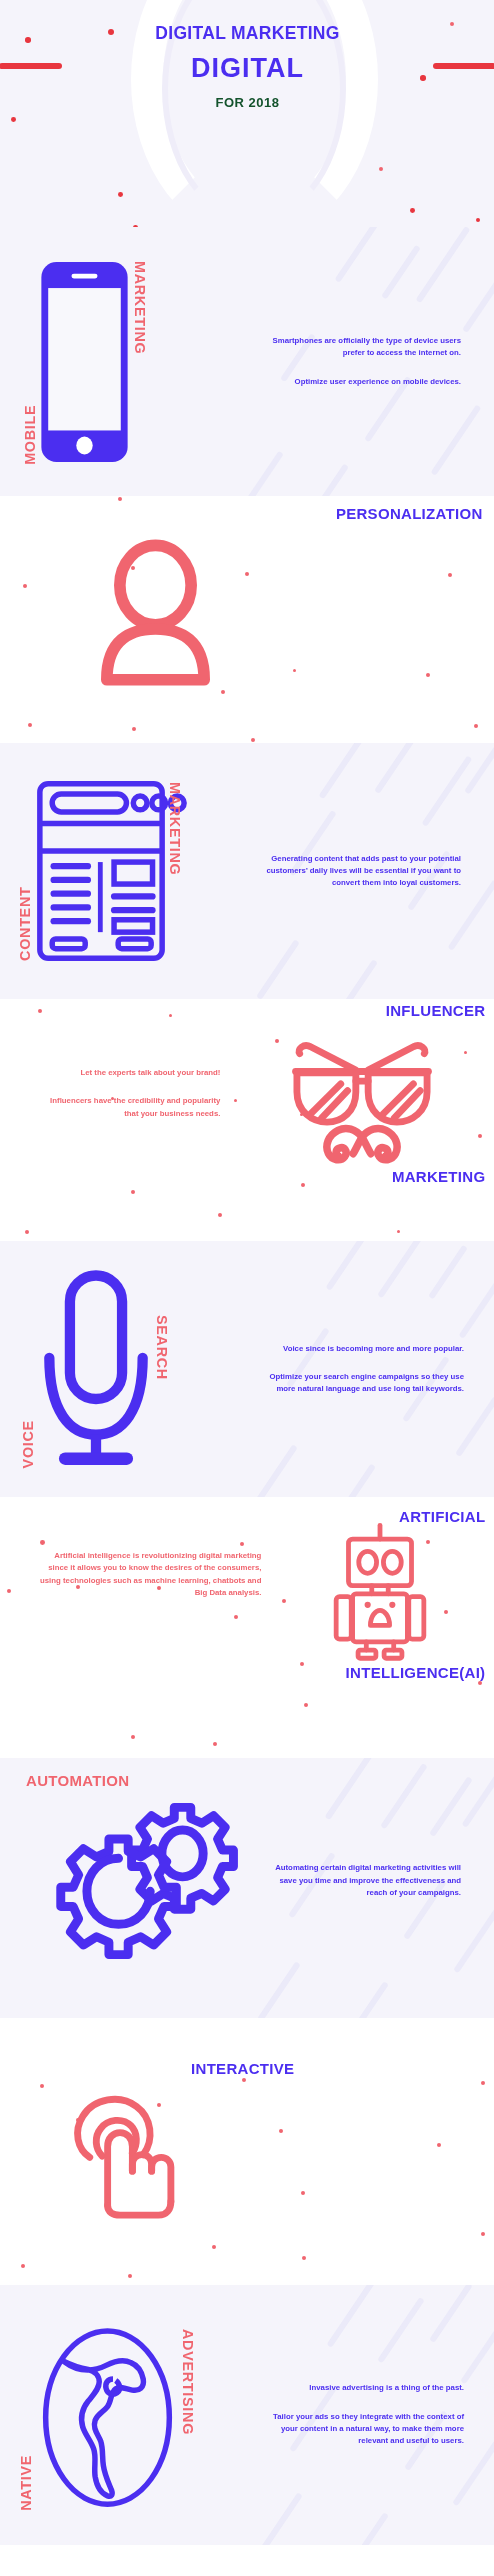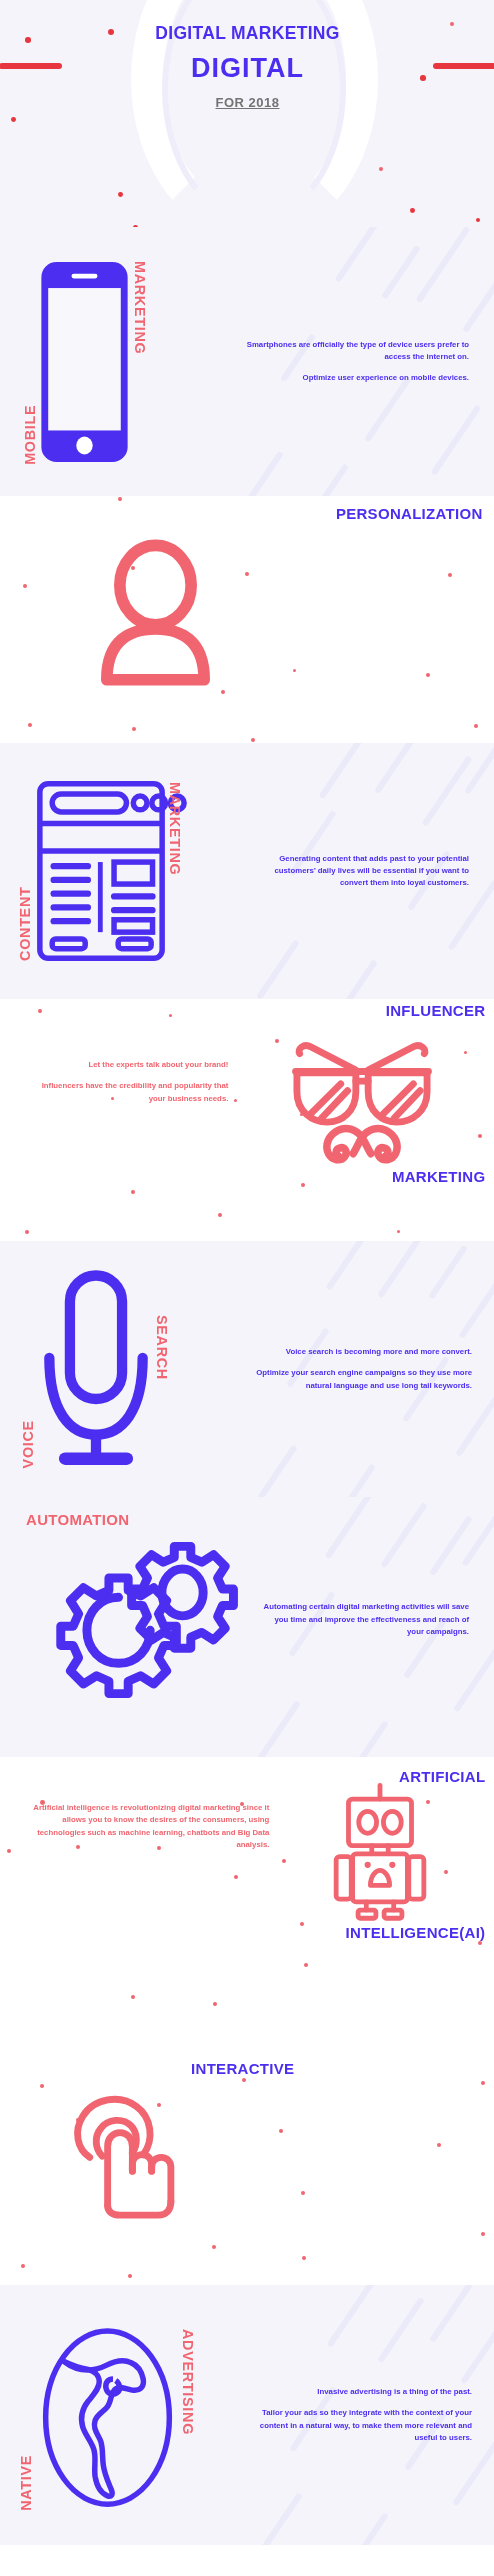--- a/index.html
+++ b/index.html
@@ -87,27 +87,26 @@
   }
   .h-line2{
     color:#4b2ef0;
     font-size:27px;
     font-weight:bold;
     letter-spacing:1px;
     line-height:1;
     margin:12.4px 0 0 0;
   }
   .h-line3{
-    color:#737373;
+    color:#14532d;
     font-size:13px;
     font-weight:bold;
     letter-spacing:0.5px;
     line-height:1;
     margin:13.7px 0 0 0;
-    text-decoration:underline;
   }
   .rule{
     position:absolute;
     height:5.5px;
     width:63px;
     background:#e8363f;
     border-radius:3.4px;
     top:63px;
   }
   .rule.left{ left:-1.4px; }
@@ -142,21 +141,21 @@
     white-space:nowrap;
   }
   .vword.up{ transform:rotate(180deg); }
   .pink{ color:#f0656f; }
   .purple{ color:#4b2ef0; }
 
   .body-txt{
     font-size:7.8px;
     font-weight:bold;
     line-height:1.58;
-    margin:8px;
+    margin:16px;
     text-align:right;
   }
   .body-txt + .body-txt{ margin-top:9px; }
   .t-right{ text-align:right; }
   .t-left{ text-align:left; }
 
   .sec-title{
     font-weight:bold;
     font-size:15px;
     letter-spacing:0.3px;
@@ -386,56 +385,22 @@
           <svg width="110" height="199" viewBox="0 0 160 290">
             <rect x="42" y="8" width="76" height="180" rx="38" fill="none" stroke="#4b2ef0" stroke-width="15"></rect>
             <path d="M12 128 C12 206 42 240 80 240 C118 240 148 206 148 128" fill="none" stroke="#4b2ef0" stroke-width="15" stroke-linecap="round"></path>
             <line x1="80" y1="240" x2="80" y2="272" stroke="#4b2ef0" stroke-width="15"></line>
             <rect x="26" y="266" width="108" height="18" rx="9" fill="#4b2ef0"></rect>
           </svg>
         </span>
         <span class="vword pink" style="font-size:14.4px;margin-left:4.1px;align-self:flex-start;padding-top:45px;">SEARCH</span>
       </div>
       <div class="col-text t-right" style="padding-left:15px;">
-        <p class="body-txt purple">Voice search is becoming more and more convert.</p>
+        <p class="body-txt purple">Voice since is becoming more and more popular.</p>
         <p class="body-txt purple">Optimize your search engine campaigns so they use more natural language and use long tail keywords.</p>
-      </div>
-    </div>
-  </div>
-
-  <div class="section bg-lav" style="height:260px;">
-    <div class="stripes">
-      <i style="left:349px;top:-20.6px;height:89px;"></i>
-      <i style="left:401px;top:0px;height:76px;"></i>
-      <i style="left:448px;top:13.7px;height:69px;"></i>
-      <i style="left:484px;top:-6.9px;height:82px;"></i>
-      <i style="left:309px;top:89px;height:76px;"></i>
-      <i style="left:422px;top:117px;height:69px;"></i>
-      <i style="left:474px;top:144px;height:76px;"></i>
-      <i style="left:276px;top:199px;height:69px;"></i>
-      <i style="left:368px;top:220px;height:55px;"></i>
-    </div>
-    <div style="position:relative;z-index:3;padding:15px 0 0 26px;">
-      <p class="sec-title pink">AUTOMATION</p>
-    </div>
-    <div class="row" style="height:auto;align-items:center;padding:6.9px 18px 0 19px;">
-      <div class="col-icon" style="width:227px;justify-content:center;">
-        <span>
-          <svg width="172" height="172" viewBox="0 0 250 250">
-            <g fill="none" stroke="#4b2ef0" stroke-width="13" stroke-linejoin="round" stroke-linecap="round">
-              <path d="M185 18 h24 v16 l16 7 l17 -11 l17 17 l-11 17 l7 16 h16 v24 h-16 l-7 16 l11 17 l-17 17 l-17 -11 l-16 7 v16 h-24 v-16 l-16 -7 l-17 11 l-17 -17 l11 -17 l-7 -16 h-16 v-24 h16 l7 -16 l-11 -17 l17 -17 l17 11 l16 -7 Z"></path>
-              <ellipse cx="197" cy="85" rx="30" ry="34"></ellipse>
-              <path d="M90 64 h28 v18 l18 8 l19 -12 l19 19 l-12 19 l8 18 h18 v28 h-18 l-8 18 l12 19 l-19 19 l-19 -12 l-18 8 v18 h-28 v-18 l-18 -8 l-19 12 l-19 -19 l12 -19 l-8 -18 h-18 v-28 h18 l8 -18 l-12 -19 l19 -19 l19 12 l18 -8 Z"></path>
-              <path d="M104 92 C78 92 58 113 58 140 C58 167 78 188 104 188 C130 188 150 167 150 140"></path>
-            </g>
-          </svg>
-        </span>
-      </div>
-      <div class="col-text t-right" style="padding-left:6.9px;">
-        <p class="body-txt purple">Automating certain digital marketing activities will save you time and improve the effectiveness and reach of your campaigns.</p>
       </div>
     </div>
   </div>
 
   <div class="section bg-white" style="height:261px;">
     <div class="dots">
       <b style="left:40px;top:43px;width:4.8px;height:4.8px;background:#f0656f;"></b>
       <b style="left:240px;top:45px;width:4.1px;height:4.1px;background:#f0656f;"></b>
       <b style="left:157px;top:89px;width:4.1px;height:4.1px;background:#f0656f;"></b>
       <b style="left:76px;top:88px;width:4.1px;height:4.1px;background:#f0656f;"></b>
@@ -480,20 +445,54 @@
             <circle cx="88" cy="118" r="4.5" fill="#f0656f"></circle>
           </svg>
         </span>
       </div>
     </div>
     <div style="position:relative;z-index:3;text-align:right;padding:4.1px 9.6px 0 0;">
       <p class="sec-title purple">INTELLIGENCE(AI)</p>
     </div>
   </div>
 
+  <div class="section bg-lav" style="height:260px;">
+    <div class="stripes">
+      <i style="left:349px;top:-20.6px;height:89px;"></i>
+      <i style="left:401px;top:0px;height:76px;"></i>
+      <i style="left:448px;top:13.7px;height:69px;"></i>
+      <i style="left:484px;top:-6.9px;height:82px;"></i>
+      <i style="left:309px;top:89px;height:76px;"></i>
+      <i style="left:422px;top:117px;height:69px;"></i>
+      <i style="left:474px;top:144px;height:76px;"></i>
+      <i style="left:276px;top:199px;height:69px;"></i>
+      <i style="left:368px;top:220px;height:55px;"></i>
+    </div>
+    <div style="position:relative;z-index:3;padding:15px 0 0 26px;">
+      <p class="sec-title pink">AUTOMATION</p>
+    </div>
+    <div class="row" style="height:auto;align-items:center;padding:6.9px 18px 0 19px;">
+      <div class="col-icon" style="width:227px;justify-content:center;">
+        <span>
+          <svg width="172" height="172" viewBox="0 0 250 250">
+            <g fill="none" stroke="#4b2ef0" stroke-width="13" stroke-linejoin="round" stroke-linecap="round">
+              <path d="M185 18 h24 v16 l16 7 l17 -11 l17 17 l-11 17 l7 16 h16 v24 h-16 l-7 16 l11 17 l-17 17 l-17 -11 l-16 7 v16 h-24 v-16 l-16 -7 l-17 11 l-17 -17 l11 -17 l-7 -16 h-16 v-24 h16 l7 -16 l-11 -17 l17 -17 l17 11 l16 -7 Z"></path>
+              <ellipse cx="197" cy="85" rx="30" ry="34"></ellipse>
+              <path d="M90 64 h28 v18 l18 8 l19 -12 l19 19 l-12 19 l8 18 h18 v28 h-18 l-8 18 l12 19 l-19 19 l-19 -12 l-18 8 v18 h-28 v-18 l-18 -8 l-19 12 l-19 -19 l12 -19 l-8 -18 h-18 v-28 h18 l8 -18 l-12 -19 l19 -19 l19 12 l18 -8 Z"></path>
+              <path d="M104 92 C78 92 58 113 58 140 C58 167 78 188 104 188 C130 188 150 167 150 140"></path>
+            </g>
+          </svg>
+        </span>
+      </div>
+      <div class="col-text t-right" style="padding-left:6.9px;">
+        <p class="body-txt purple">Automating certain digital marketing activities will save you time and improve the effectiveness and reach of your campaigns.</p>
+      </div>
+    </div>
+  </div>
+
   <div class="section bg-white" style="height:267px;">
     <div class="dots">
       <b style="left:40px;top:66px;width:4.1px;height:4.1px;background:#f0656f;"></b>
       <b style="left:76px;top:100px;width:4.1px;height:4.1px;background:#f0656f;"></b>
       <b style="left:157px;top:85px;width:4.1px;height:4.1px;background:#f0656f;"></b>
       <b style="left:242px;top:60px;width:4.1px;height:4.1px;background:#f0656f;"></b>
       <b style="left:279px;top:111px;width:4.1px;height:4.1px;background:#f0656f;"></b>
       <b style="left:301px;top:173px;width:4.1px;height:4.1px;background:#f0656f;"></b>
       <b style="left:437px;top:125px;width:4.1px;height:4.1px;background:#f0656f;"></b>
       <b style="left:481px;top:63px;width:4.1px;height:4.1px;background:#f0656f;"></b>

